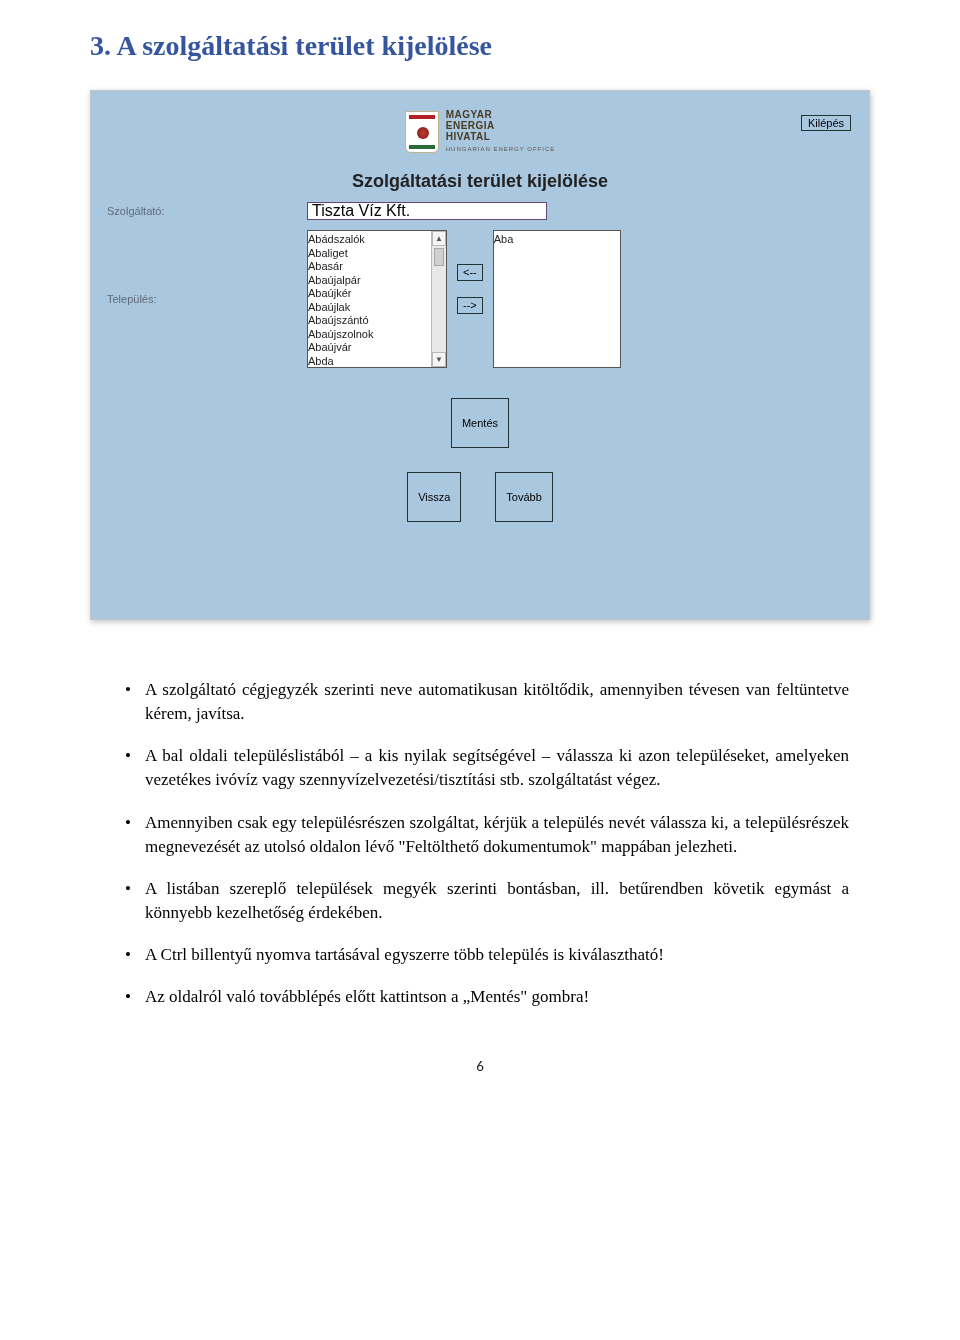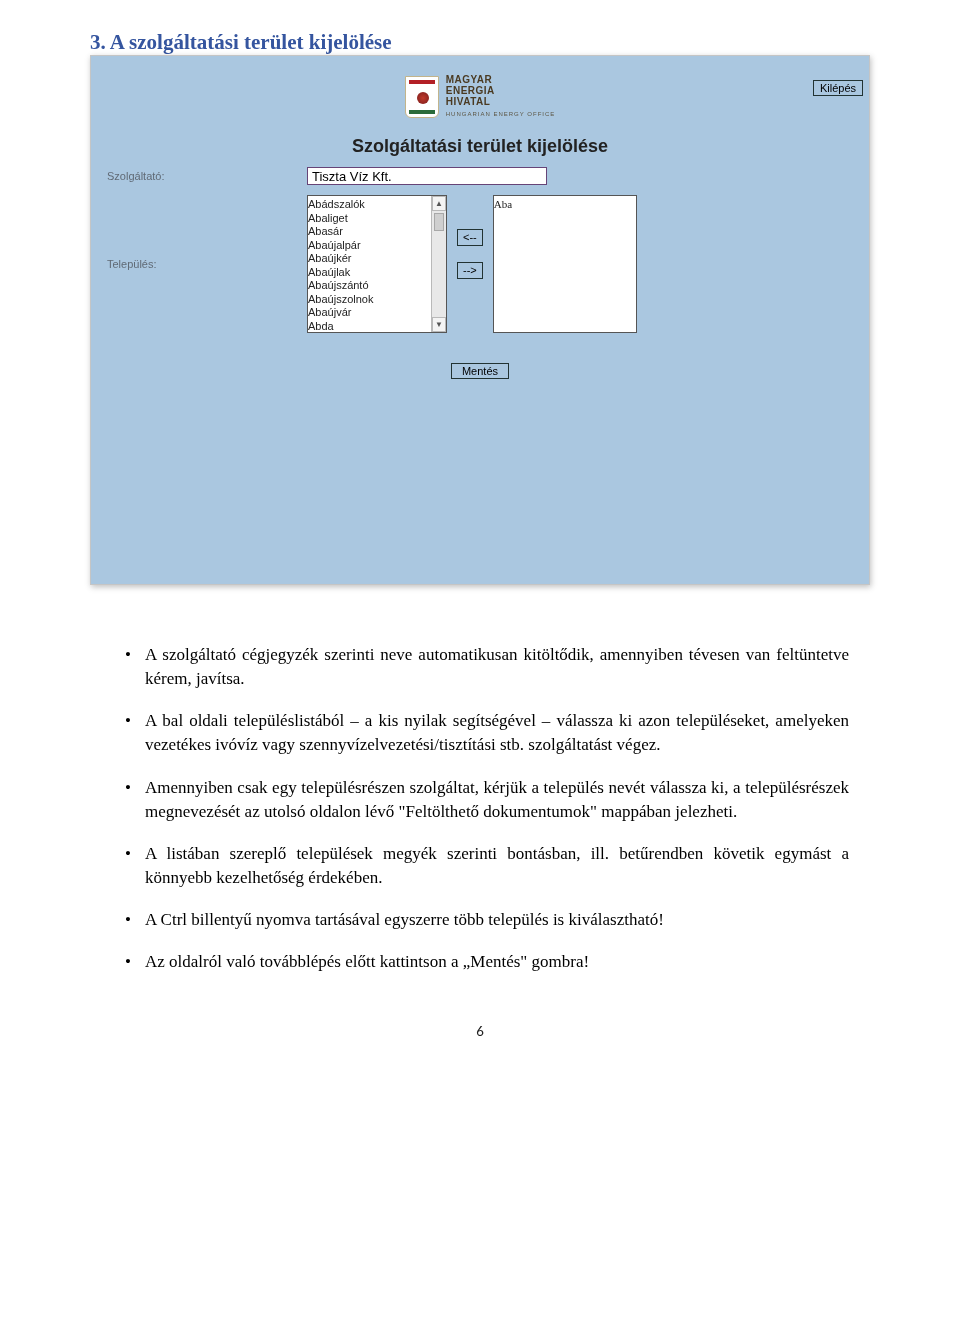--- a/index.html
+++ b/index.html
@@ -8,23 +8,24 @@
     padding: 0;
     background: #fff;
     font-family: "Times New Roman", Times, serif;
     color: #000;
     width: 960px;
   }
   .page {
     padding: 30px 90px 40px 90px;
   }
   .section-title {
-    font-size: 21px;
+    font-size: 28px;
     font-weight: bold;
     color: #35559f;
+    margin-bottom: 28px;
   }
   
   .app {
     width: 780px;
     height: 530px;
     background: #aac7e0;
     border: 1px solid #c5c5c5;
     box-shadow: 1px 2px 6px rgba(0,0,0,0.25);
     position: relative;
     font-family: Arial, Helvetica, sans-serif;
@@ -73,45 +74,45 @@
     display:inline-block; vertical-align: middle;
     text-align:left;
     font-size:10px; line-height:11px;
     font-weight:bold; color:#4a3a22; letter-spacing:0.5px;
   }
   .logo-sub {
     display:block; font-size:6px; color:#5c5644; letter-spacing:1px; font-weight:normal;
     margin-top:2px;
   }
   .app .exit-btn {
-    position:absolute; top:24px; right:6px;
+    position:absolute; top:24px; right:18px;
     background:#aac7e0; border:1px solid #233; padding:1px 6px; font-size:11px;
   }
   .app .page-title {
     text-align:center; font-weight:bold; font-size:18px; color:#222;
     margin-top:2px;
   }
   .form-area { padding:10px 16px 0 16px; }
   .form-row { display:flex; align-items:flex-start; margin-bottom:10px; }
   .form-row .label {
     width:200px; color:#606a75; font-size:11px; padding-top:3px;
   }
   .text-input {
-    width:240px; height:18px; background:#fff; border:1px solid #647; font-size:13px;
+    width:240px; height:18px; background:#fff; border:1px solid #647; font-size:16px;
     padding:1px 4px;
   }
   .transfer {
     display:flex; align-items:flex-start; gap:10px;
   }
   .listbox {
     background:#fff; border:1px solid #555; width:140px; height:138px;
     overflow:hidden; position:relative; font-size:11px; line-height:13.5px;
   }
   .listbox .items { padding:2px 0; }
-  .listbox.right { width:144px;font-family:Liberation Serif, serif; }
+  .listbox.right { width:128px; }
   .scrollbar {
     position:absolute; top:0; right:0; bottom:0; width:15px;
     background:#e8e8e8; border-left:1px solid #b9b9b9;
   }
   .scrollbar .arrow {
     position:absolute; left:0; right:0; height:15px;
     background:#f4f4f4; border:1px solid #b9b9b9;
     display:flex; align-items:center; justify-content:center;
     font-size:8px; color:#555;
   }
@@ -123,21 +124,21 @@
   }
   .arrow-col {
     display:flex; flex-direction:column; gap:16px; padding-top:34px;
   }
   .small-btn {
     background:#aac7e0; border:1px solid #233; padding:0 5px; font-size:11px; line-height:15px;
   }
   .btn-row { text-align:center; margin-top:30px; }
   .btn-row2 { text-align:center; margin-top:24px; display:flex; justify-content:center; gap:34px;}
   .form-btn {
-    background:#aac7e0; border:1px solid #233; padding:1px 10px; font-size:11px;
+    background:#aac7e0; border:1px solid #233; padding:18px 10px; font-size:11px;
   }
 
   
   .bullets {
     margin-top: 58px;
     font-size: 17px;
     line-height: 1.42;
     text-align: justify;
     padding: 0 4px;
   }
@@ -221,20 +222,24 @@
             <div class="items">
               <div>Aba</div>
             </div>
           </div>
         </div>
       </div>
 
       <div class="btn-row">
         <button class="form-btn">Mentés</button>
       </div>
+      <div class="btn-row2">
+        <button class="form-btn">Vissza</button>
+        <button class="form-btn">Tovább</button>
+      </div>
     </div>
   </div>
 
   <div class="bullets">
     <ul>
       <li>A szolgáltató cégjegyzék szerinti neve automatikusan kitöltődik, amennyiben tévesen van feltüntetve kérem, javítsa.</li>
       <li>A bal oldali településlistából – a kis nyilak segítségével – válassza ki azon településeket, amelyeken vezetékes ivóvíz vagy szennyvízelvezetési/tisztítási stb. szolgáltatást végez.</li>
       <li>Amennyiben csak egy településrészen szolgáltat, kérjük a település nevét válassza ki, a településrészek megnevezését az utolsó oldalon lévő "Feltölthető dokumentumok" mappában jelezheti.</li>
       <li>A listában szereplő települések megyék szerinti bontásban, ill. betűrendben követik egymást a könnyebb kezelhetőség érdekében.</li>
       <li>A Ctrl billentyű nyomva tartásával egyszerre több település is kiválasztható!</li>

